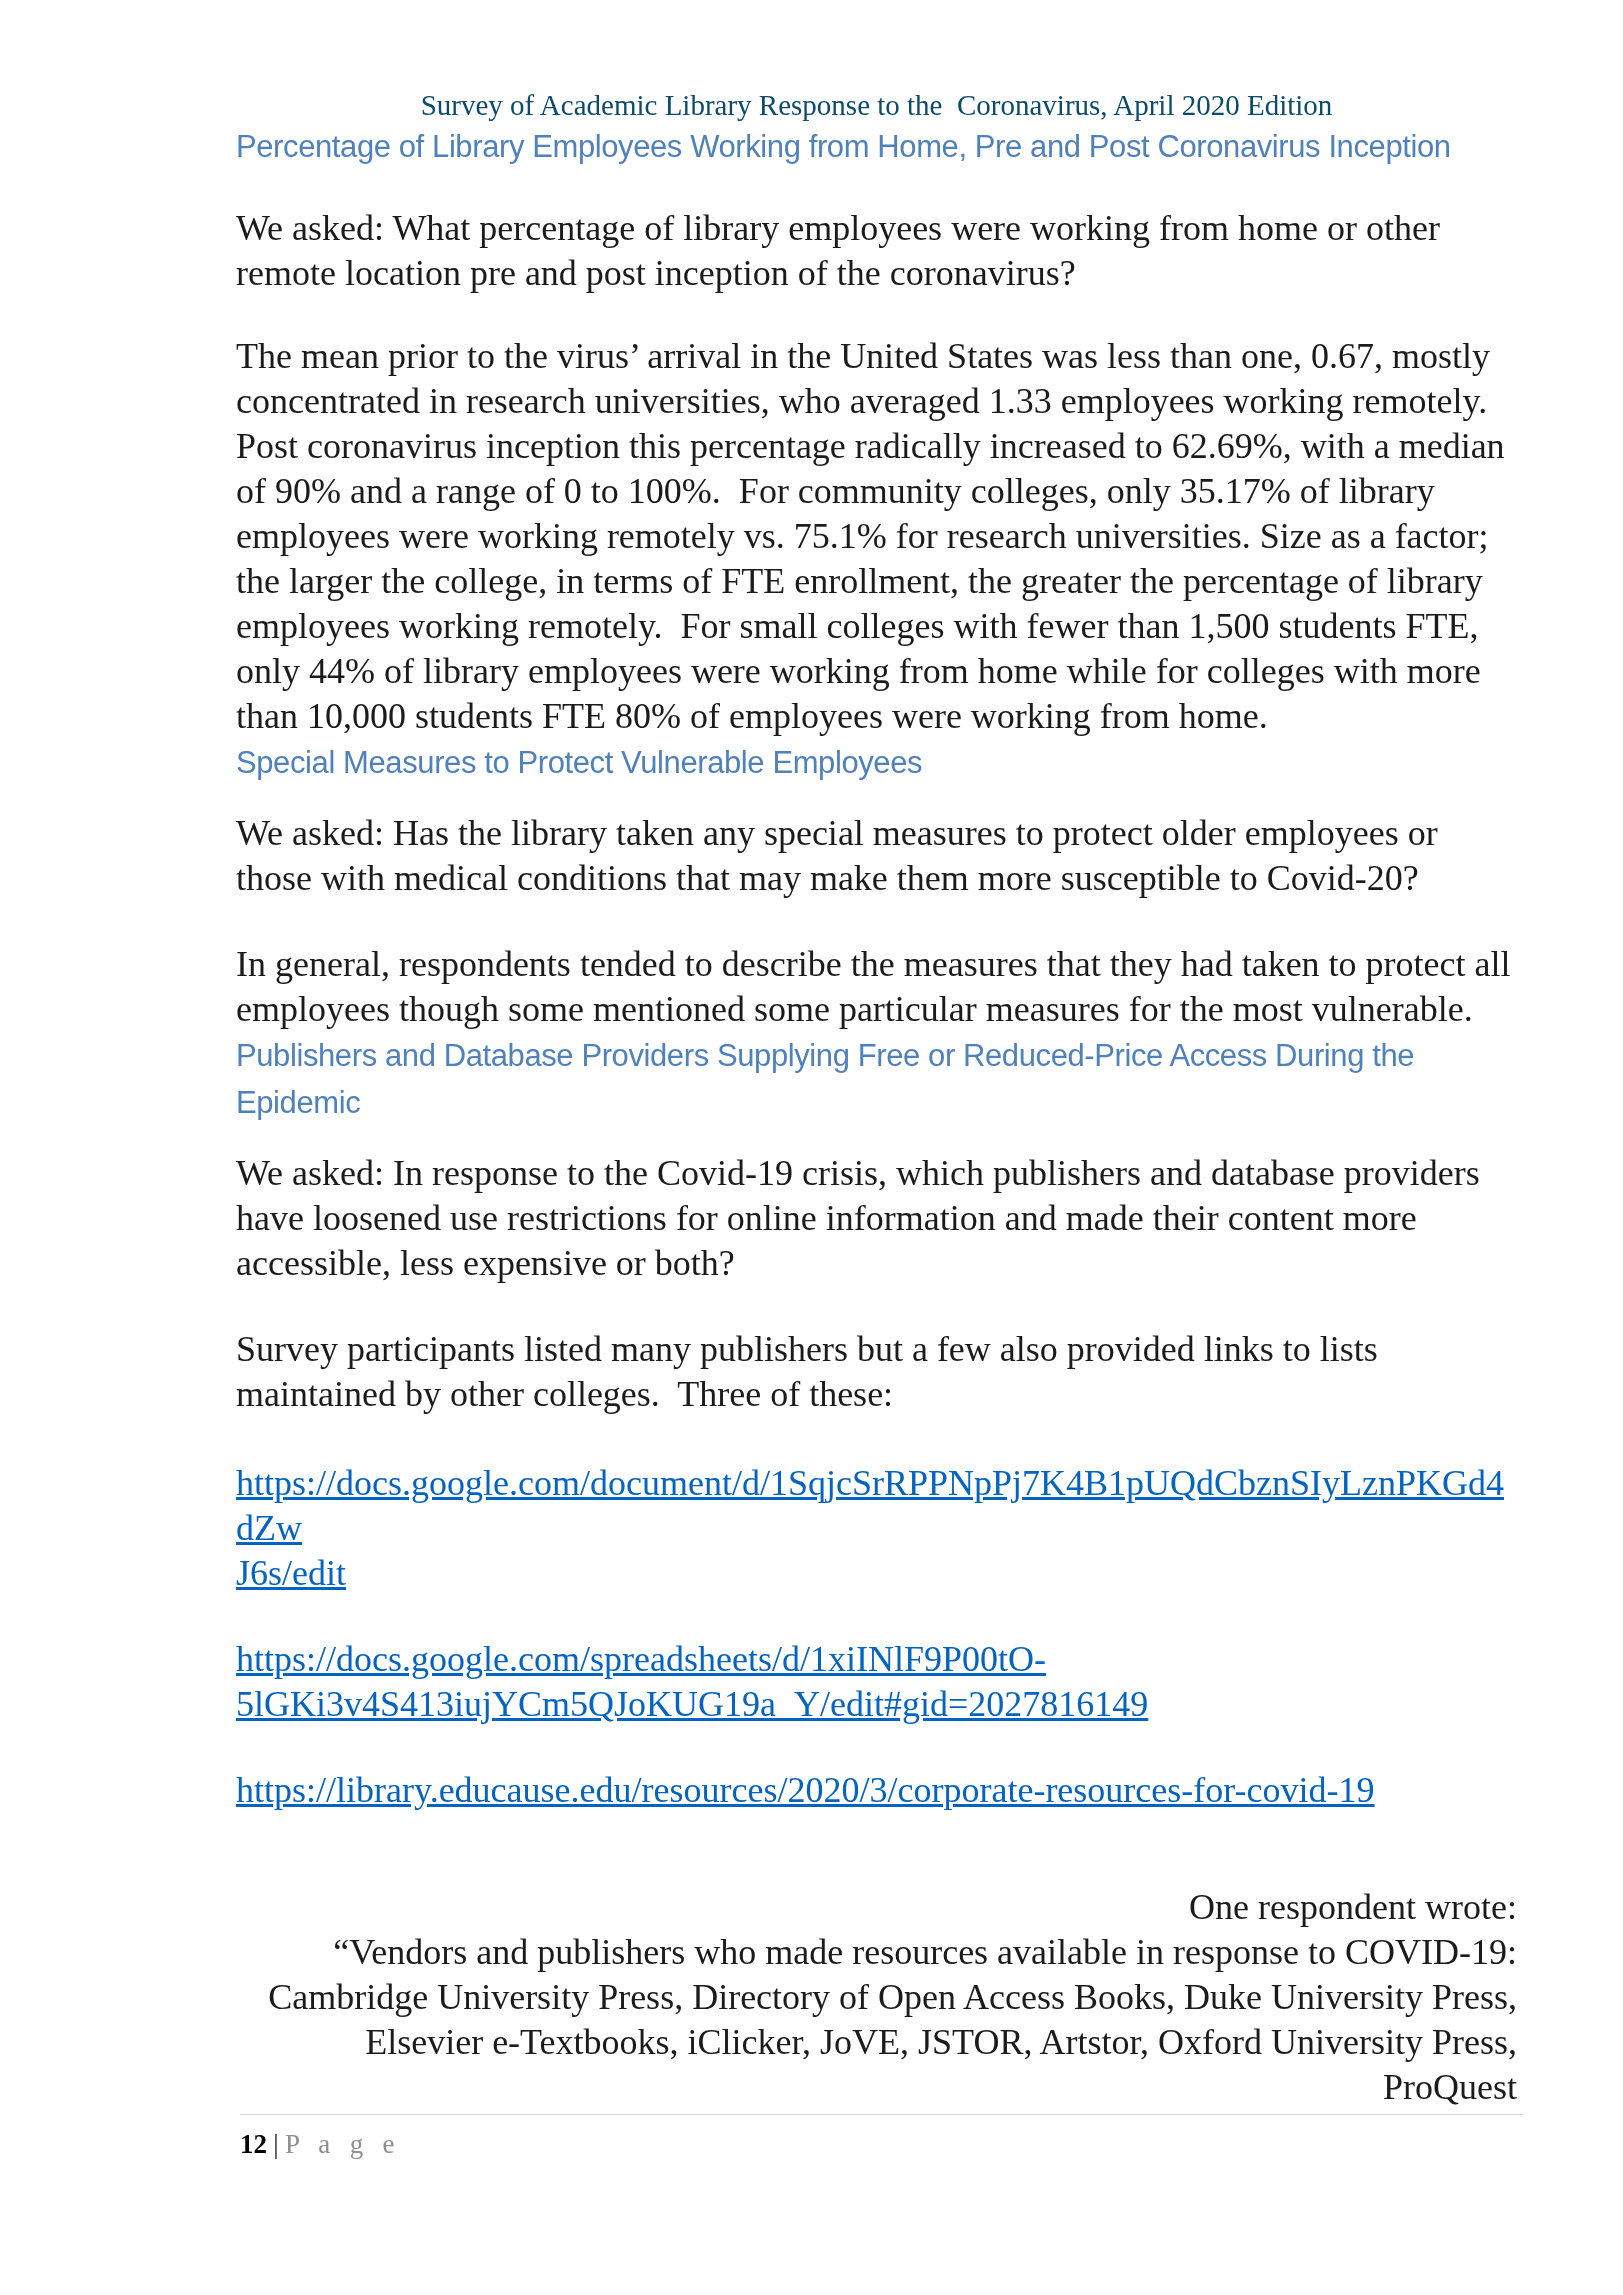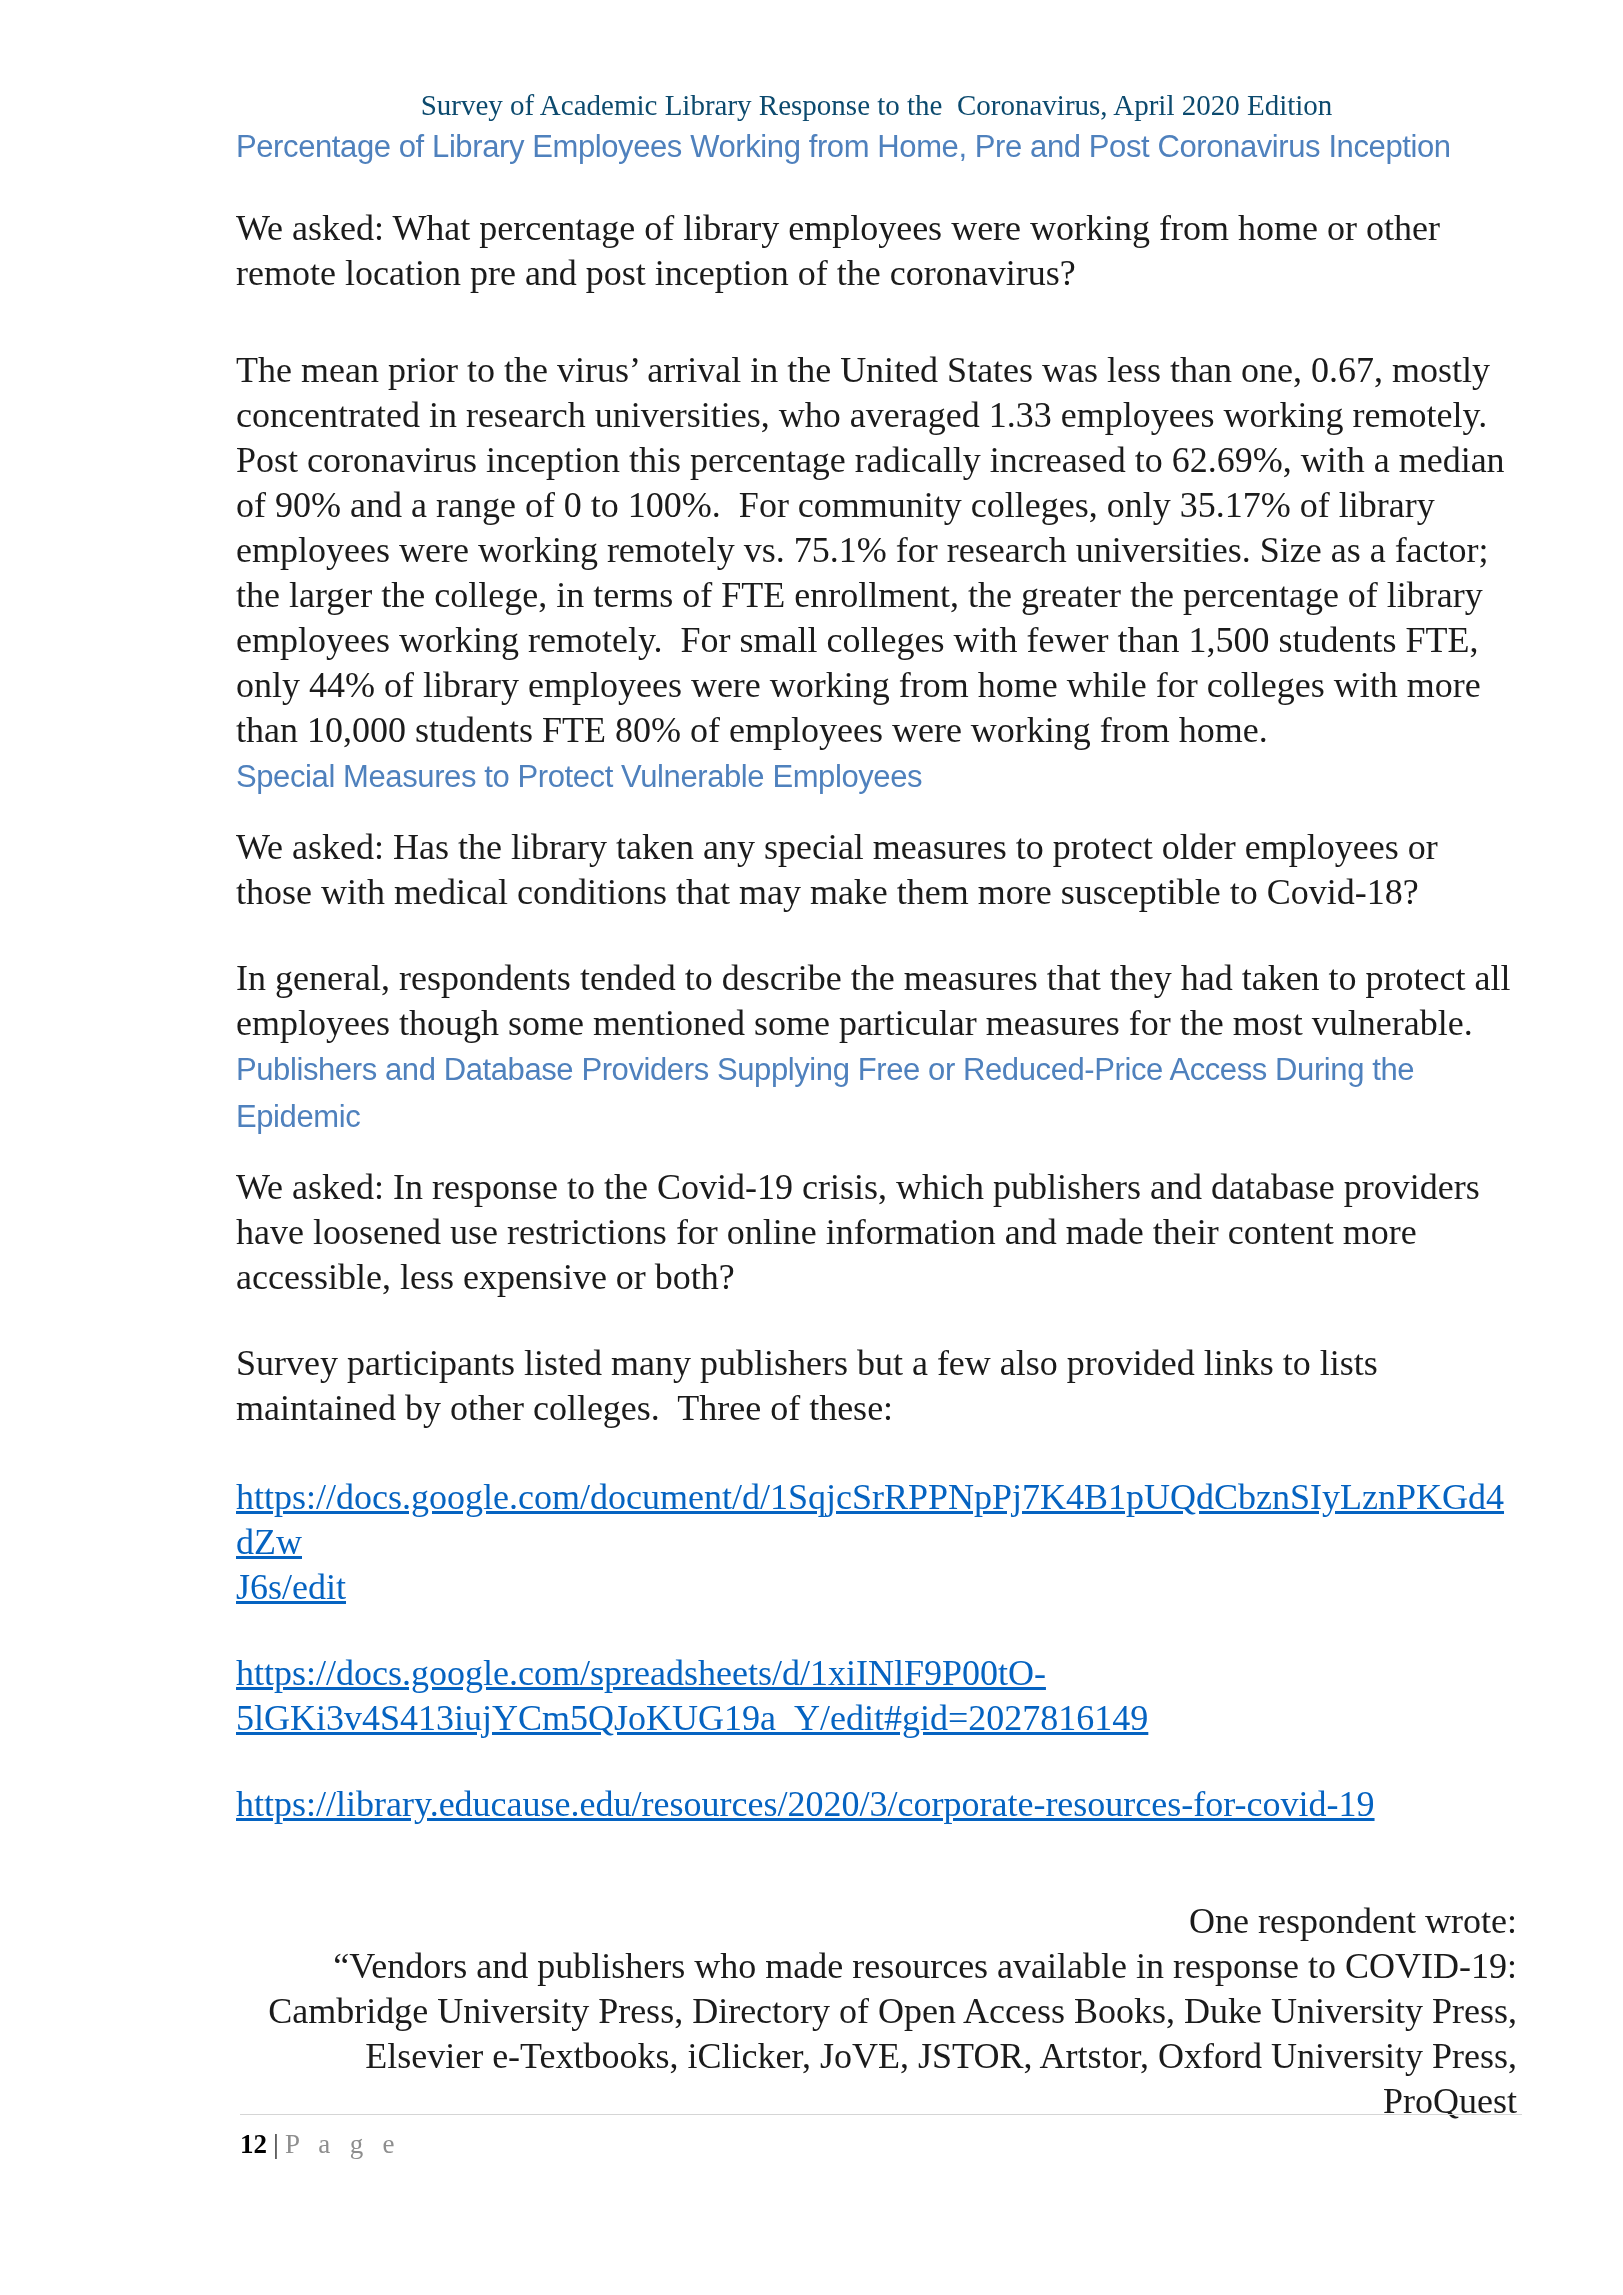--- a/index.html
+++ b/index.html
@@ -38,21 +38,21 @@
   .link-line { white-space: pre-line; }
   a.doclink {
     color: #0563C1;
     text-decoration: underline;
     cursor: pointer;
     word-break: break-word;
   }
   .quote { white-space: pre-line; text-align: right; }
   .mt-32  { margin-top: 25px; }
   .mt-46  { margin-top: 36px; }
-  .mt-48  { margin-top: 52px; }
+  .mt-48  { margin-top: 38px; }
   .mt-52  { margin-top: 41px; }
   .mt-56  { margin-top: 44px; }
   .mt-92  { margin-top: 72px; }
   .mt-96  { margin-top: 75px; }
   .mt-100 { margin-top: 79px; }
   .mt-106 { margin-top: 83px; }
   .footer {
     position: absolute;
     left: 240px;
     width: 1282px;
@@ -70,21 +70,21 @@
 <div class="page">
   <div class="content">
 
     <div class="doc-title">Survey of Academic Library Response to the  Coronavirus, April 2020 Edition</div>
 
     <h2 class="sec mt-100">Percentage of Library Employees Working from Home, Pre and Post Coronavirus Inception</h2>
     <p class="mt-46">We asked: What percentage of library employees were working from home or other remote location pre and post inception of the coronavirus?</p>
     <p class="mt-48">The mean prior to the virus’ arrival in the United States was less than one, 0.67, mostly concentrated in research universities, who averaged 1.33 employees working remotely. Post coronavirus inception this percentage radically increased to 62.69%, with a median of 90% and a range of 0 to 100%.  For community colleges, only 35.17% of library employees were working remotely vs. 75.1% for research universities. Size as a factor; the larger the college, in terms of FTE enrollment, the greater the percentage of library employees working remotely.  For small colleges with fewer than 1,500 students FTE, only 44% of library employees were working from home while for colleges with more than 10,000 students FTE 80% of employees were working from home.</p>
 
     <h2 class="sec mt-106">Special Measures to Protect Vulnerable Employees</h2>
-    <p class="mt-32">We asked: Has the library taken any special measures to protect older employees or those with medical conditions that may make them more susceptible to Covid-18?</p>
+    <p class="mt-32">We asked: Has the library taken any special measures to protect older employees or those with medical conditions that may make them more susceptible to Covid-20?</p>
     <p class="mt-52">In general, respondents tended to describe the measures that they had taken to protect all employees though some mentioned some particular measures for the most vulnerable.</p>
 
     <h2 class="sec mt-96">Publishers and Database Providers Supplying Free or Reduced-Price Access During the Epidemic</h2>
     <p class="mt-32">We asked: In response to the Covid-19 crisis, which publishers and database providers have loosened use restrictions for online information and made their content more accessible, less expensive or both?</p>
     <p class="mt-52">Survey participants listed many publishers but a few also provided links to lists maintained by other colleges.  Three of these:</p>
 
     <p class="mt-56 link-line"><a class="doclink">https://docs.google.com/document/d/1SqjcSrRPPNpPj7K4B1pUQdCbznSIyLznPKGd4dZw
 J6s/edit</a></p>
 
     <p class="mt-52 link-line"><a class="doclink">https://docs.google.com/spreadsheets/d/1xiINlF9P00tO-

